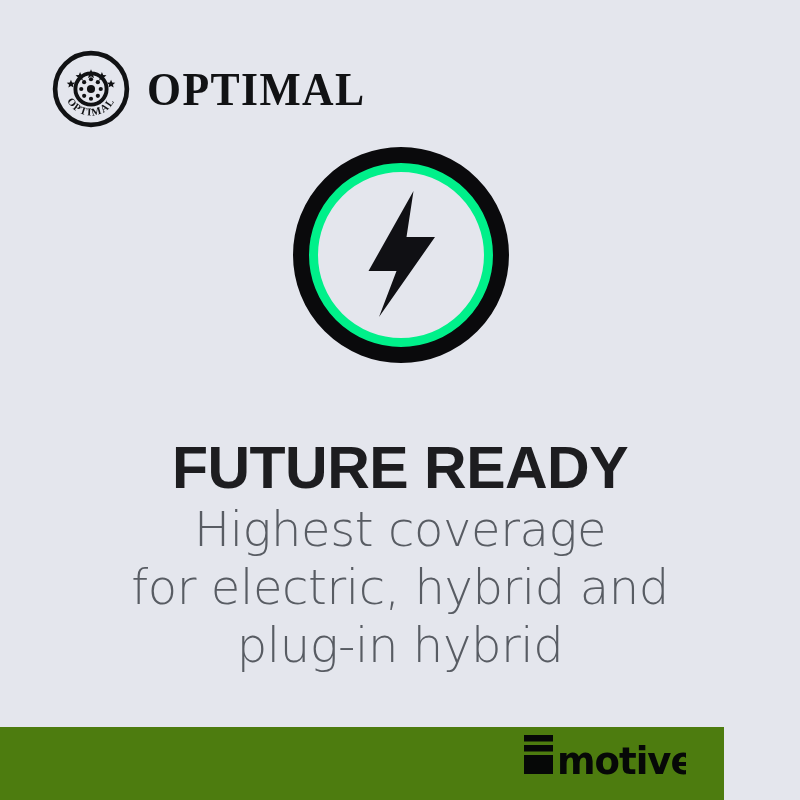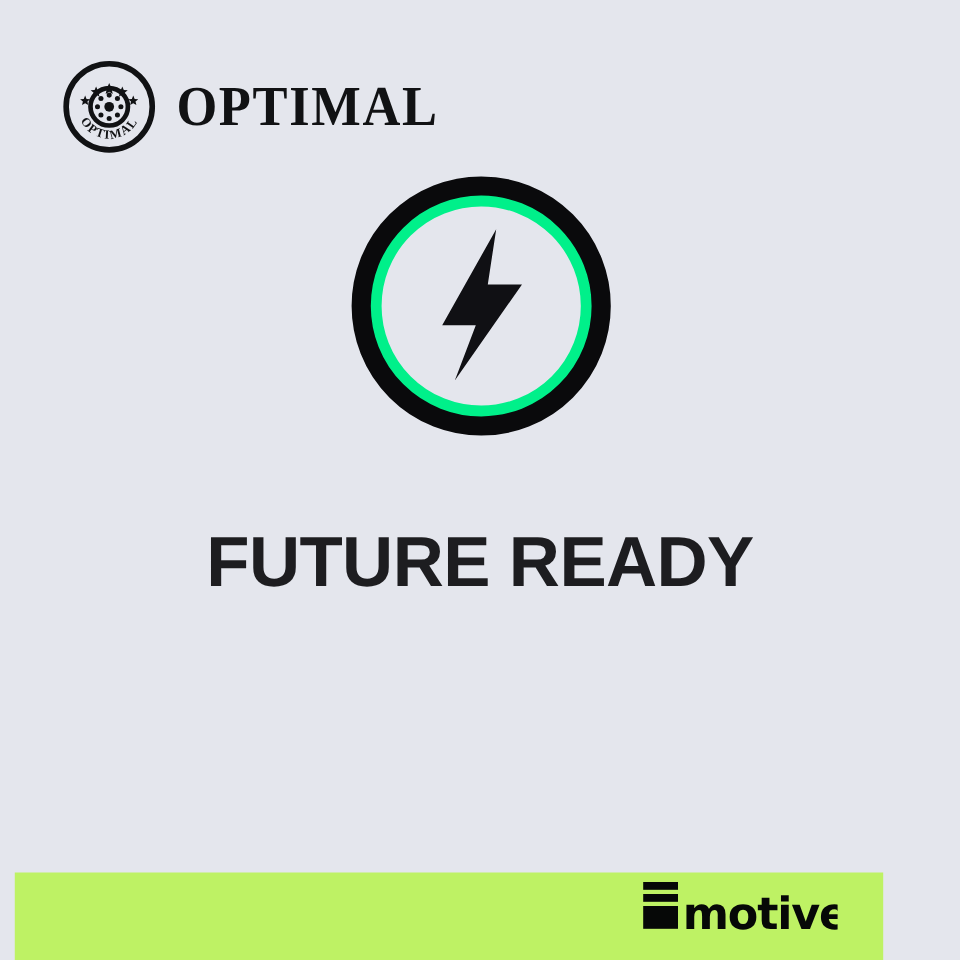--- a/index.html
+++ b/index.html
@@ -88,25 +88,25 @@
     font-size: 48px;
     line-height: 58px;
     letter-spacing: -0.4px;
     color: #585c63;
   }
   .subhead .line { display: block; white-space: nowrap; }
 
   
   .footer-band {
     position: absolute;
-    left: 12px;
+    left: 0;
     top: 682px;
     width: 724px;
     height: 118px;
-    background: #bef264;
+    background: #4d7c0f;
     clip-path: polygon(0 45px, 758px 45px, 800px 3px, 800px 118px, 0 118px);
   }
 
   .footer-logo {
     position: absolute;
     right: 38px;
     bottom: 22px;
     height: 46px;
   }
   .footer-logo svg { display: block; height: 46px; }
@@ -158,20 +158,25 @@
   <div class="hero-icon">
     <svg viewBox="0 0 222 222" xmlns="http://www.w3.org/2000/svg" aria-hidden="true">
       <circle cx="111" cy="111" r="99.5" fill="none" stroke="#0a0a0c" stroke-width="17"></circle>
       <circle cx="111" cy="111" r="87.5" fill="none" stroke="#00f08a" stroke-width="9"></circle>
       <path d="M123.5 49 L78.5 129 L106.5 129 L89 175 L145 95 L116.5 95 Z" fill="#101014" transform="translate(0,-2)"></path>
     </svg>
   </div>
 
   <h1 class="headline">FUTURE READY</h1>
 
+  <div class="subhead">
+    <span class="line">Highest coverage</span>
+    <span class="line">for electric, hybrid and</span>
+    <span class="line">plug-in hybrid</span>
+  </div>
 
   <div class="footer-band">
     <span class="footer-logo">
       <svg viewBox="0 0 330 92" xmlns="http://www.w3.org/2000/svg" aria-hidden="true">
         <g fill="#060807">
 
           <rect x="6" y="6" width="58" height="13"></rect>
           <rect x="6" y="26" width="58" height="13"></rect>
           <rect x="6" y="46" width="58" height="38"></rect>
 

